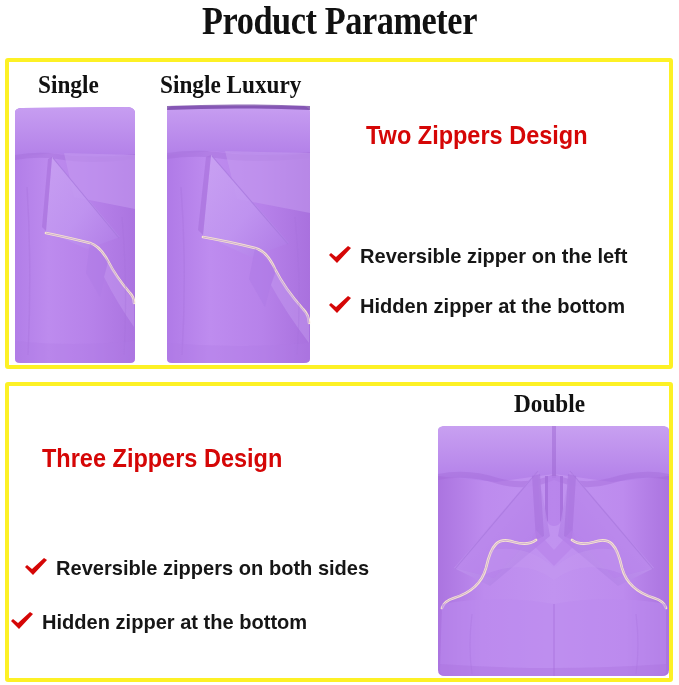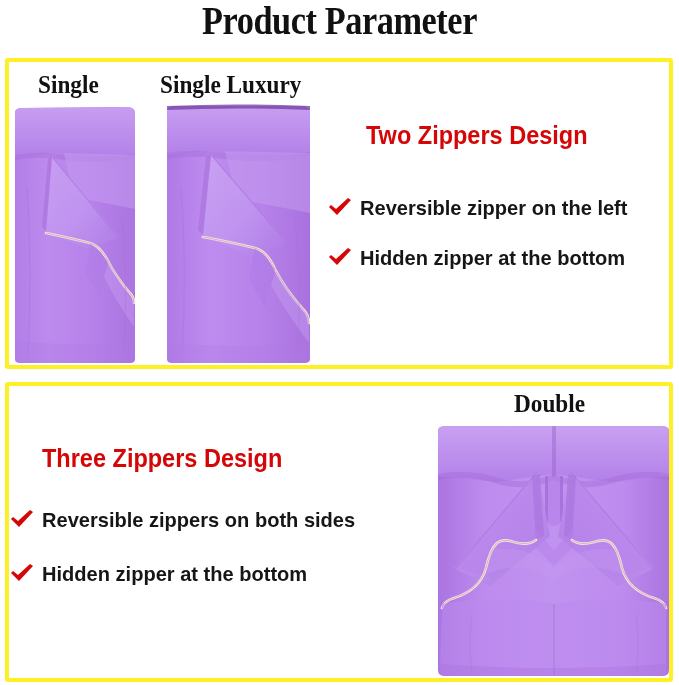--- a/index.html
+++ b/index.html
@@ -60,39 +60,40 @@
     transform-origin:left top;
   }
   .heading-two{left:366px;top:121px;}
   .heading-three{left:42px;top:444px;}
 
   .bullet{
     position:absolute;
     display:flex;
     align-items:flex-end;
     white-space:nowrap;
+    margin-top:48px;
   }
   .bullet .check{
     width:26px;height:24px;
     flex:0 0 26px;
     margin-right:7px;
     display:block;
   }
   .bullet .btxt{
     font-family:"Liberation Sans", sans-serif;
     font-weight:bold;
     font-size:21px;
     color:#161616;
     transform:scaleX(0.955);
     transform-origin:left center;
     display:inline-block;
   }
   .b-t1{left:327px;top:196px;}
   .b-t2{left:327px;top:246px;}
-  .b-b1{left:9px;top:508px;}
+  .b-b1{left:23px;top:508px;}
   .b-b2{left:9px;top:562px;}
 
   .bedding{position:absolute;display:block;}
   .bed-single{left:12px;top:97px;width:126px;height:270px;}
   .bed-lux{left:163px;top:97px;width:150px;height:270px;}
   .bed-double{left:432px;top:418px;width:243px;height:264px;}
 </style>
 </head>
 <body>
 

